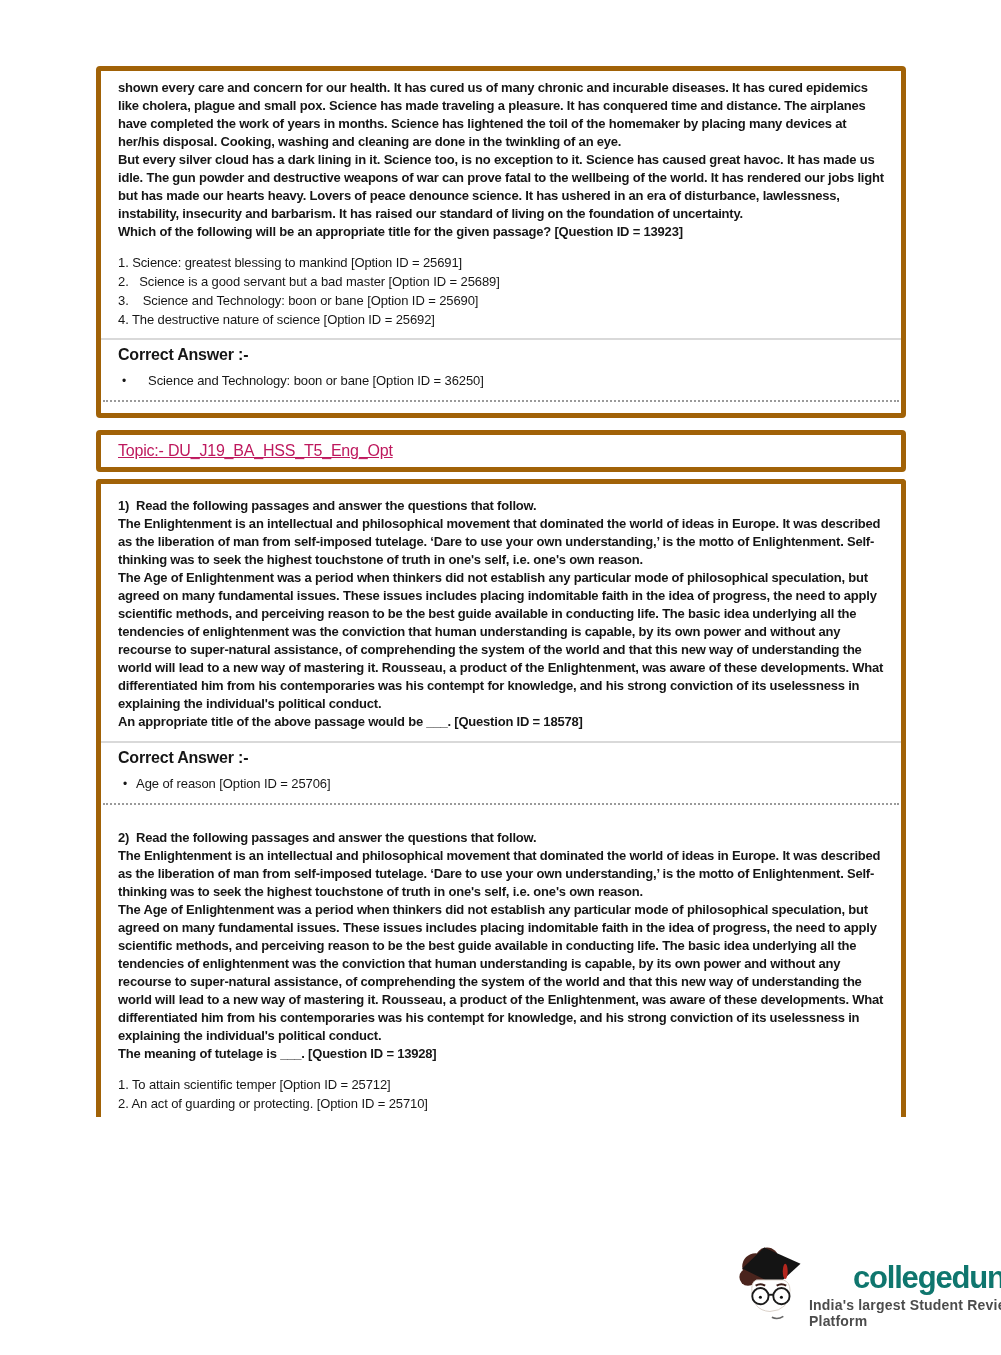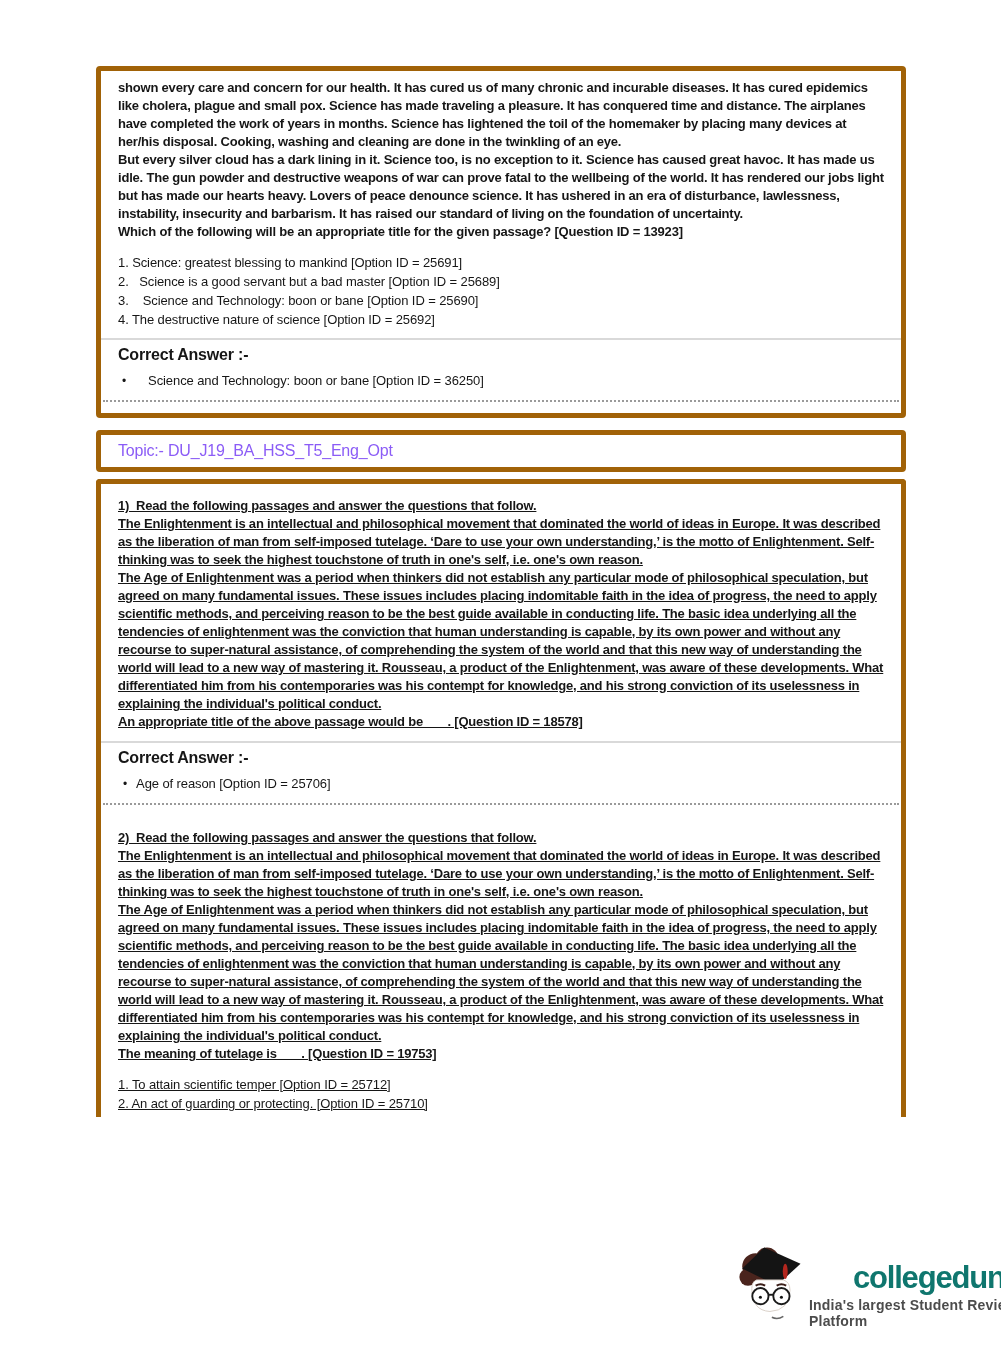--- a/index.html
+++ b/index.html
@@ -21,21 +21,21 @@
     background: #ffffff;
   }
   .panel-carryover { margin-top: 66px; }
   .panel-topic { margin-top: 12px; padding: 6px 17px 7px; }
   .panel-questions {
     margin-top: 7px;
     border-bottom: none;
     border-radius: 4px 4px 0 0;
   }
   .q-body { padding: 8px 17px 9px; }
-  .q-block { padding: 13px 17px 10px; text-decoration: underline; }
+  .q-block { padding: 13px 17px 10px; }
   .q-block.last { padding-bottom: 4px; }
   .bold-text {
     font-size: 13px;
     line-height: 18px;
     font-weight: bold;
     letter-spacing: -0.2px;
   }
   .q-heading { white-space: pre-wrap; }
   .options { margin-top: 12px; }
   .option {
@@ -61,22 +61,23 @@
   .answer-line.narrow .bullet { margin-left: 5px; margin-right: 9px; }
   .dashed {
     border-top: 2px dotted #9a9a9a;
     margin: 0 2px;
     padding-bottom: 11px;
   }
   .topic-text {
     font-size: 16px;
     line-height: 19px;
     font-weight: normal;
-    color: #8b5cf6;
+    color: #be185d;
     letter-spacing: -0.2px;
+    text-decoration: underline;
   }
   
   .logo {
     position: absolute;
     left: 735px;
     top: 1236px;
     display: flex;
     align-items: flex-start;
   }
   .logo-mark { width: 68px; height: 86px; flex: 0 0 auto; }
@@ -158,21 +159,21 @@
         <span class="bullet">•</span>
         <span>Age of reason [Option ID = 25706]</span>
       </div>
     </div>
     <div class="dashed"></div>
 
     <div class="q-block last">
       <p class="bold-text q-heading">2)  Read the following passages and answer the questions that follow.</p>
       <p class="bold-text">The Enlightenment is an intellectual and philosophical movement that dominated the world of ideas in Europe. It was described as the liberation of man from self-imposed tutelage. ‘Dare to use your own understanding,’ is the motto of Enlightenment. Self-thinking was to seek the highest touchstone of truth in one's self, i.e. one's own reason.</p>
       <p class="bold-text">The Age of Enlightenment was a period when thinkers did not establish any particular mode of philosophical speculation, but agreed on many fundamental issues. These issues includes placing indomitable faith in the idea of progress, the need to apply scientific methods, and perceiving reason to be the best guide available in conducting life. The basic idea underlying all the tendencies of enlightenment was the conviction that human understanding is capable, by its own power and without any recourse to super-natural assistance, of comprehending the system of the world and that this new way of understanding the world will lead to a new way of mastering it. Rousseau, a product of the Enlightenment, was aware of these developments. What differentiated him from his contemporaries was his contempt for knowledge, and his strong conviction of its uselessness in explaining the individual's political conduct.</p>
-      <p class="bold-text">The meaning of tutelage is ___. [Question ID = 19753]</p>
+      <p class="bold-text">The meaning of tutelage is ___. [Question ID = 13928]</p>
       <div class="options">
         <div class="option">1. To attain scientific temper [Option ID = 25712]</div>
         <div class="option">2. An act of guarding or protecting. [Option ID = 25710]</div>
       </div>
     </div>
   </section>
 
   <div class="logo">
     <svg class="logo-mark" viewBox="0 0 70 90" xmlns="http://www.w3.org/2000/svg">
 

